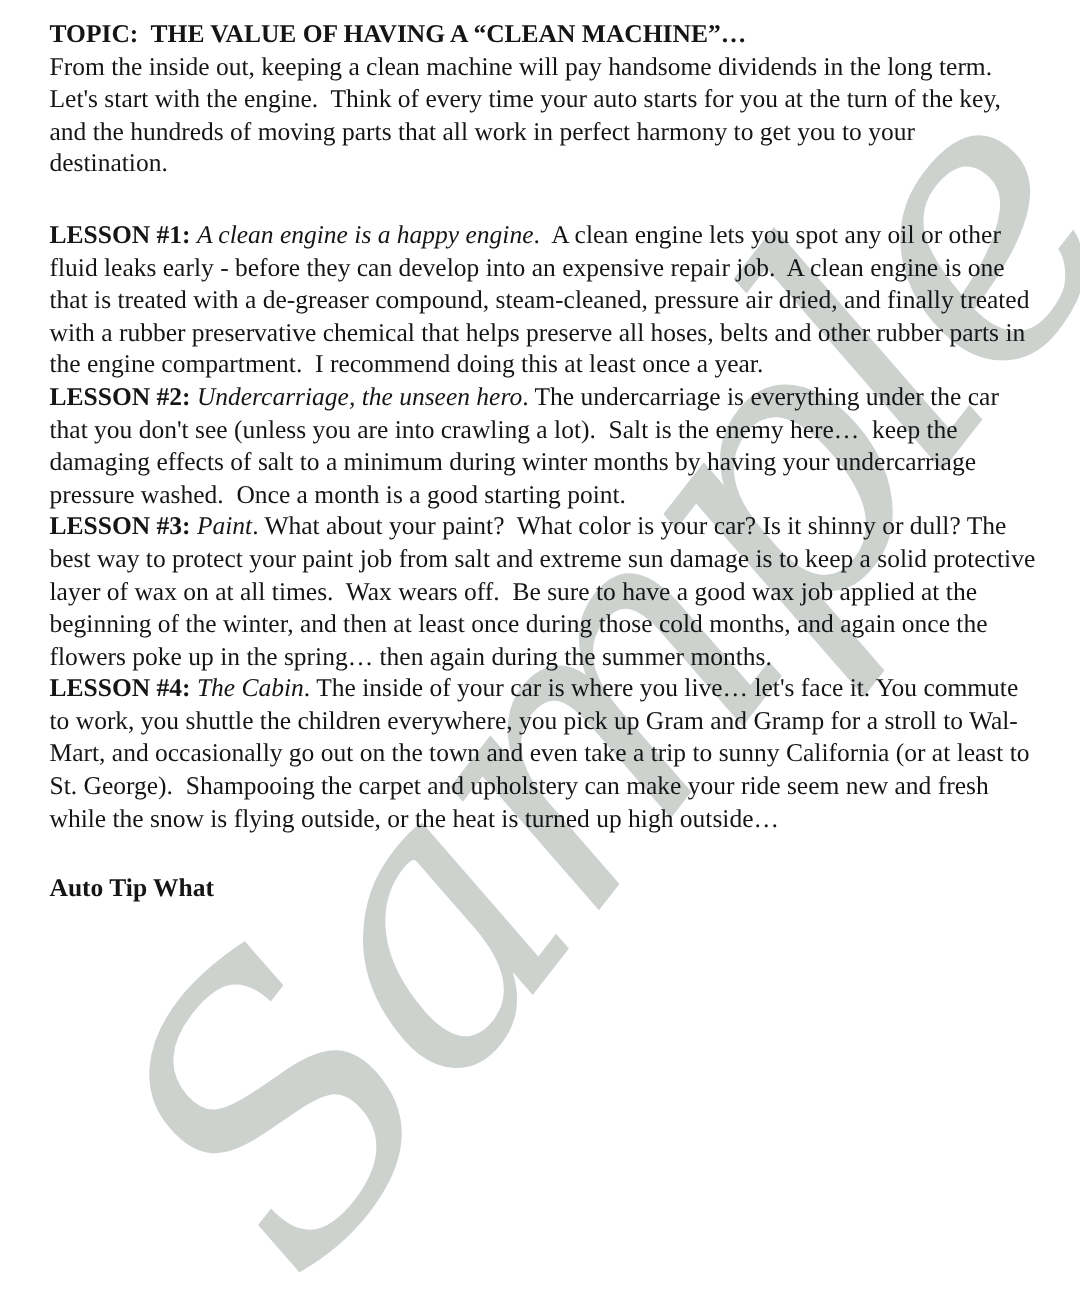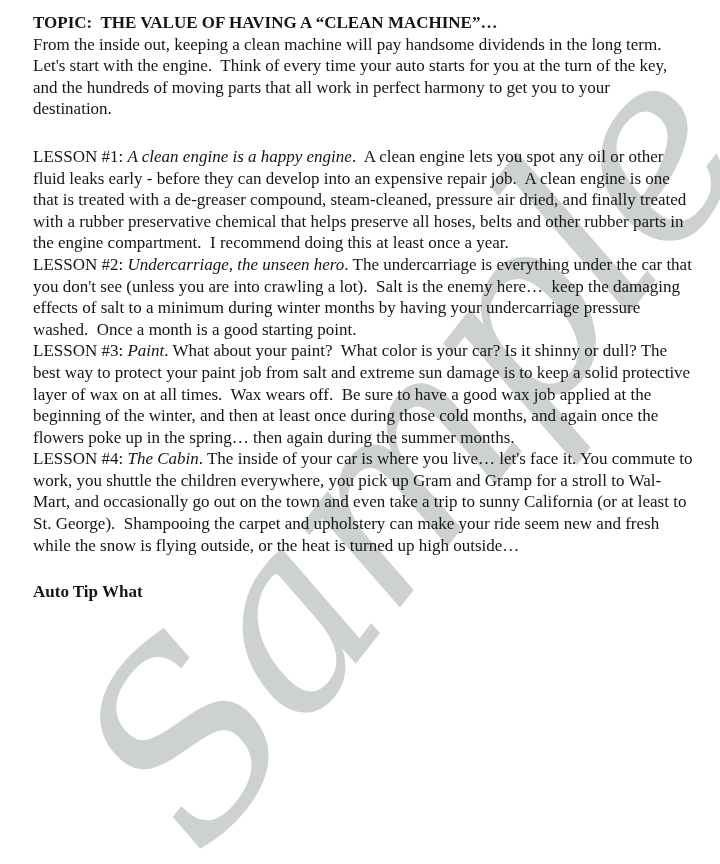--- a/index.html
+++ b/index.html
@@ -53,21 +53,21 @@
     white-space: pre-wrap;
   }
   .seg { white-space: pre-wrap; }
   .title {
     font-weight: bold;
   }
   .intro {
     margin-bottom: 26px !important;
   }
   .lesson-label {
-    font-weight: normal;
+    font-weight: bold;
     font-style: normal;
   }
   .lesson-subtitle {
   }
   .closing {
     margin-top: 44px !important;
     font-style: italic;
   }
   .signature {
     margin-top: 25px !important;

